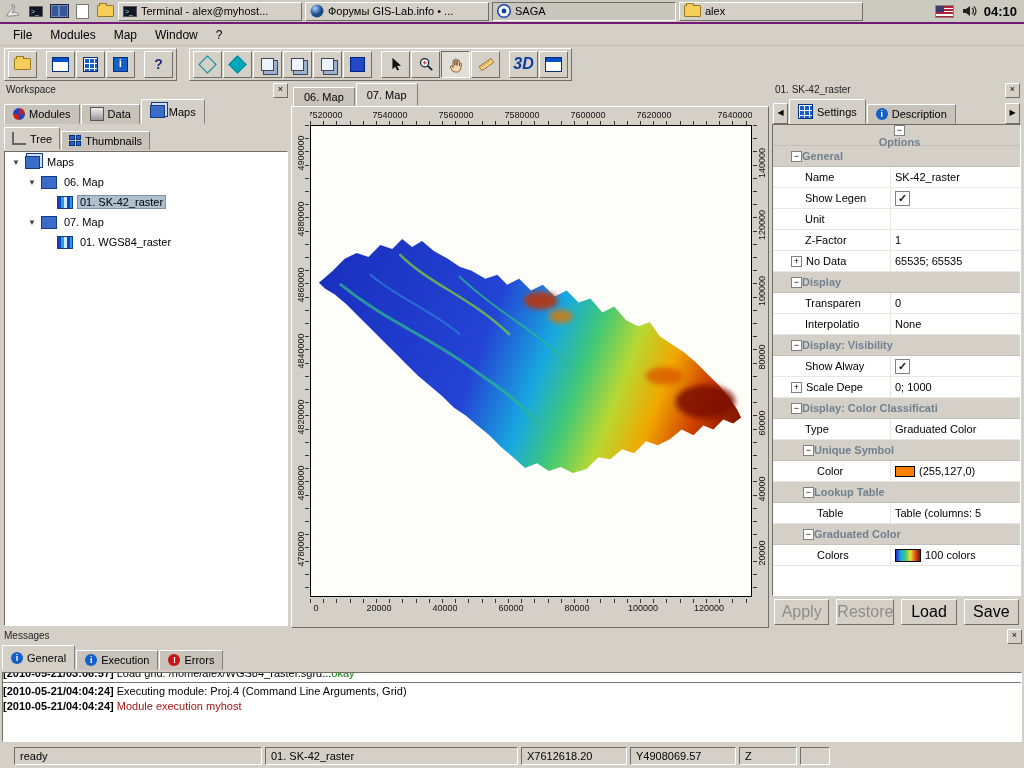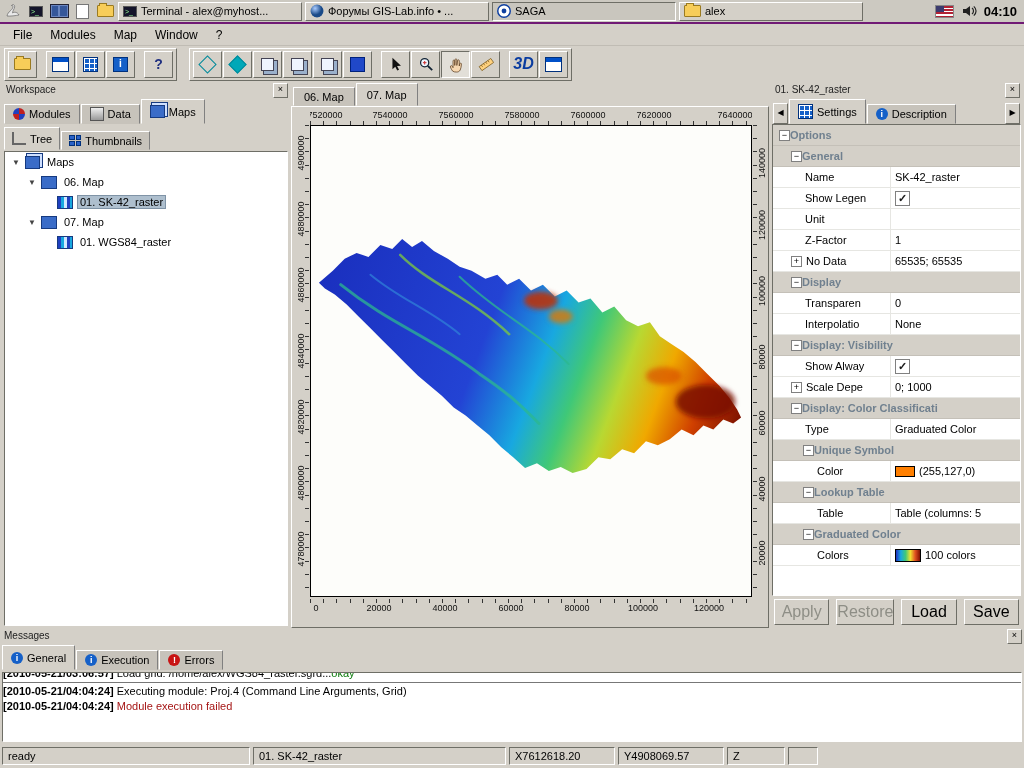--- a/index.html
+++ b/index.html
@@ -139,21 +139,21 @@
   .tab-arrow.right{position:absolute;right:1px;bottom:0;}
   #prop-grid{position:absolute;left:1px;right:1px;top:42px;bottom:32px;background:#fff;overflow:hidden;}
   .pg-row{height:21px;display:flex;align-items:center;border-bottom:1px solid #e6e6e2;box-sizing:border-box;}
   .pg-group{background:#d4d0c8;color:#70808f;font-weight:bold;border-bottom:1px solid #c4c0b8;}
   .pg-name{width:118px;flex:0 0 auto;display:flex;align-items:center;gap:4px;box-sizing:border-box;
     border-right:1px solid #e6e6e2;height:100%;overflow:hidden;white-space:nowrap;}
   .pg-val{flex:1;display:flex;align-items:center;gap:4px;padding-left:4px;overflow:hidden;white-space:nowrap;height:100%;}
   .exp{width:9px;height:9px;border:1px solid #808080;background:#fff;color:#000;font-weight:normal;
     font-size:9px;line-height:8px;text-align:center;flex:0 0 auto;box-sizing:content-box;}
   .exp.minus::before{content:"−";} .exp.plus::before{content:"+";}
-  .p0{padding-left:6px;} .p1{padding-left:18px;} .p2{padding-left:30px;}
+  .p0{padding-left:6px;flex-direction:column;} .p1{padding-left:18px;} .p2{padding-left:30px;}
   .pn1{padding-left:32px;} .pn1x{padding-left:18px;} .pn2{padding-left:44px;}
   .checkbox{width:13px;height:13px;background:#fff;border:1px solid #808080;font-size:11px;
     line-height:12px;text-align:center;color:#1a1a1a;}
   .checkbox.checked::after{content:"✓";font-weight:bold;}
   .grad-swatch{width:24px;height:11px;border:1px solid #000;flex:0 0 auto;
     background:linear-gradient(90deg,#2030c0,#18a8e0,#40c878,#f0e030,#e05020,#801000);}
   #prop-buttons{position:absolute;left:0;right:0;bottom:3px;height:26px;display:flex;padding:0 3px;gap:7px;}
   .pg-btn{flex:1;background:#d4d0c8;font-size:16px;display:flex;align-items:center;justify-content:center;}
   .pg-btn.disabled{color:#8e8e86;}
 
@@ -162,21 +162,21 @@
   #msg-tabs{top:16px;}
   #log-box{position:absolute;left:2px;right:2px;top:44px;bottom:2px;background:#fff;
     overflow:hidden;padding:0 0;line-height:15px;}
   #log-scroll{margin-top:-7px;}
   .ts{font-weight:bold;}
   .ok{color:#0a7a0a;}
   .err{color:#a51515;}
   .log-sep{border-top:1px solid #777;margin:1px 0;}
 
   
-  #statusbar{position:absolute;left:0;top:744px;width:820px;height:24px;background:#d4d0c8;
+  #statusbar{position:absolute;left:12px;top:744px;width:820px;height:24px;background:#d4d0c8;
     display:flex;align-items:center;gap:3px;padding:0 2px;box-sizing:border-box;justify-content:space-between;}
   .sb-cell{height:18px;padding:2px 5px;box-sizing:border-box;white-space:nowrap;overflow:hidden;}
 </style>
 </head>
 <body>
 
 <div id="screen">
 
   <div id="taskbar">
     <div class="tb-mini">
@@ -616,21 +616,21 @@
     <div id="log-box" class="sunken">
       <div id="log-scroll">
         <div class="log-line">
           <span class="ts">[2010-05-21/03:06:57]</span><span> Load grid: /home/alex/WGS84_raster.sgrd...</span><span class="ok">okay</span>
         </div>
         <div class="log-sep"></div>
         <div class="log-line">
           <span class="ts">[2010-05-21/04:04:24]</span><span> Executing module: Proj.4 (Command Line Arguments, Grid)</span>
         </div>
         <div class="log-line">
-          <span class="ts">[2010-05-21/04:04:24]</span><span class="err"> Module execution failed</span>
+          <span class="ts">[2010-05-21/04:04:24]</span><span class="err"> Module execution myhost</span>
         </div>
       </div>
     </div>
   </div>
 
   <div id="statusbar">
     <div class="sb-cell sunken" style="width:248px">ready</div>
     <div class="sb-cell sunken" style="width:253px">01. SK-42_raster</div>
     <div class="sb-cell sunken" style="width:106px">X7612618.20</div>
     <div class="sb-cell sunken" style="width:106px">Y4908069.57</div>

